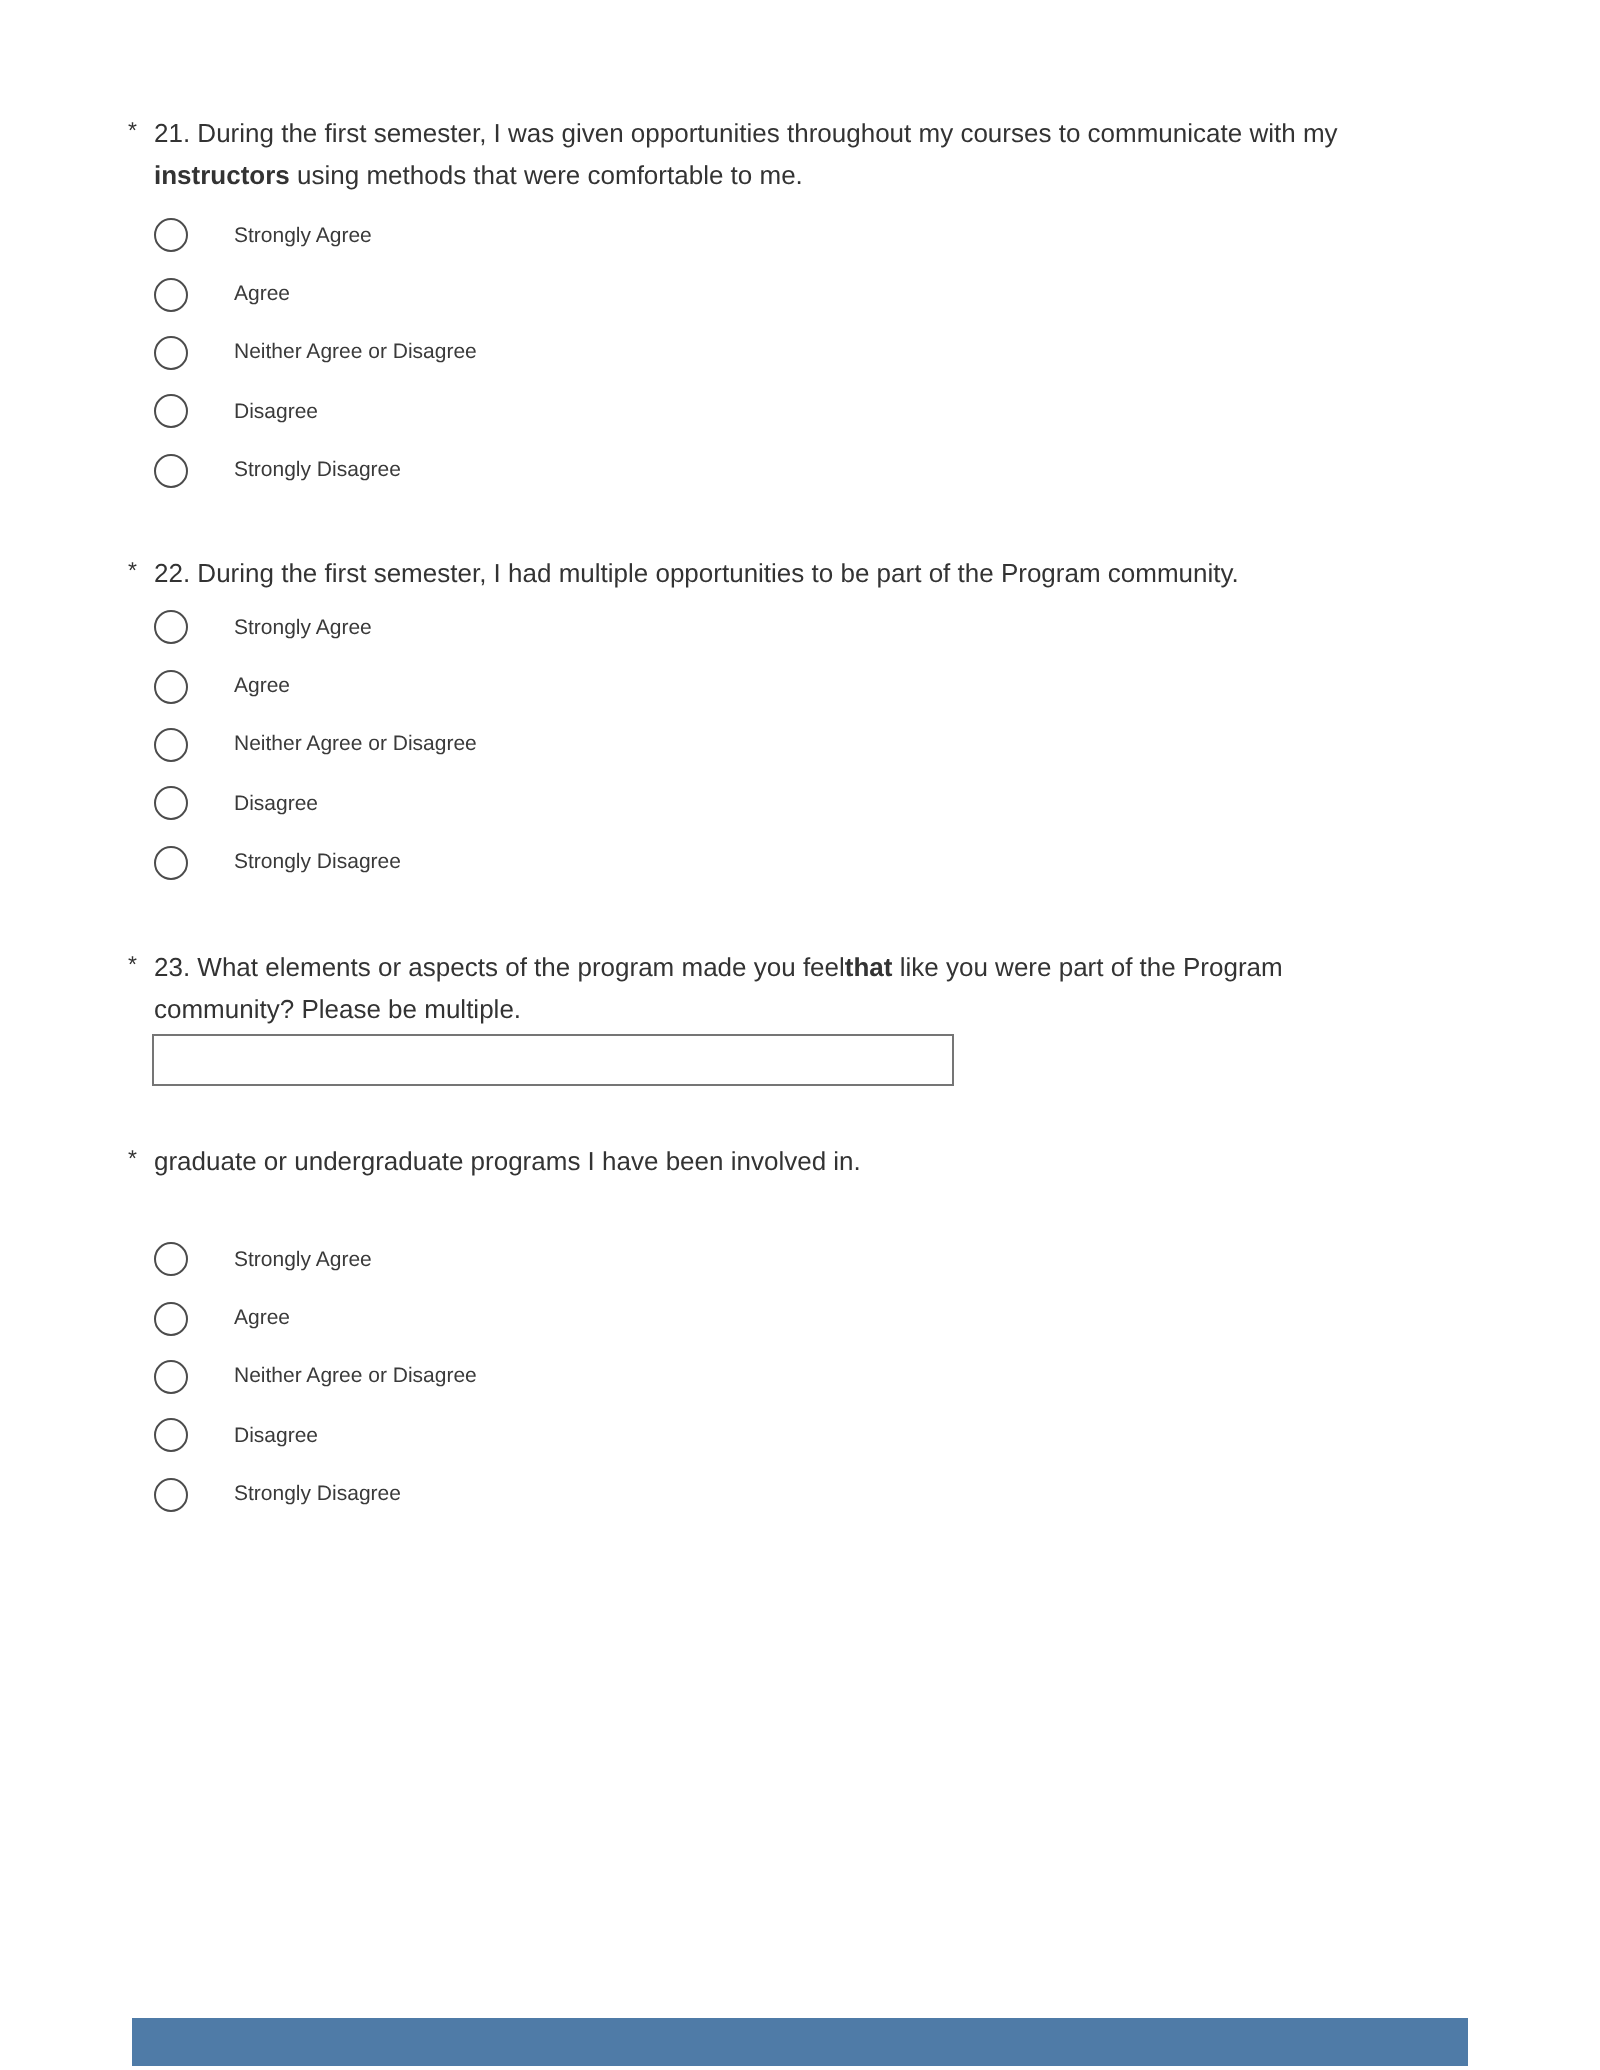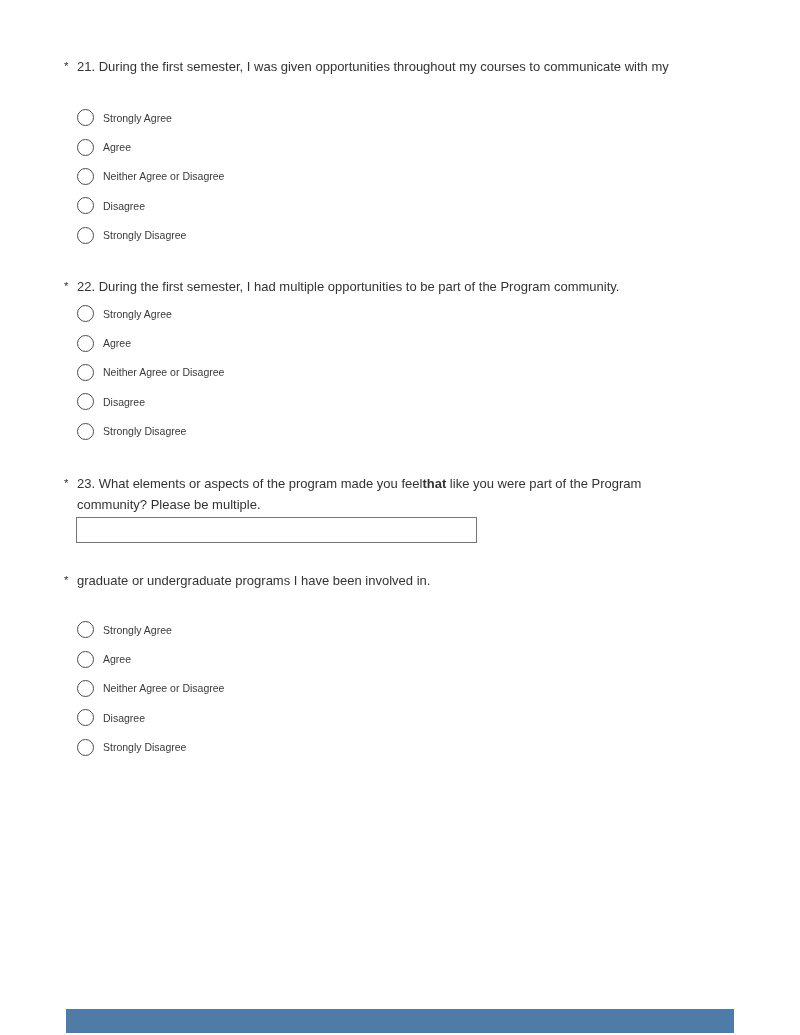--- a/index.html
+++ b/index.html
@@ -45,21 +45,21 @@
   .radio {
     width: 17px;
     height: 17px;
     box-sizing: border-box;
     border: 1.5px solid #4c4c4c;
     border-radius: 50%;
     background: #ffffff;
     flex: 0 0 auto;
   }
   .opt-text {
-    margin-left: 9px;
+    margin-left: 23px;
     font-size: 10.5px;
     color: #3a3a3a;
     white-space: nowrap;
   }
   .text-answer {
     position: absolute;
     left: 76px;
     top: 517px;
     width: 401px;
     height: 26px;
@@ -90,20 +90,21 @@
 </style>
 </head>
 <body>
 
 <div class="page">
 
   <div class="question" id="q21">
     <div class="q-text">
       <span class="mark">*</span>
       <p><span>21. During the first semester, I was given opportunities throughout my courses to communicate with my</span></p>
+      <p><strong>instructors</strong><span> using methods that were comfortable to me.</span></p>
     </div>
   </div>
   <div class="options" id="q21-options">
     <div class="option">
       <span class="radio"></span>
       <span class="opt-text">Strongly Agree</span>
     </div>
     <div class="option">
       <span class="radio"></span>
       <span class="opt-text">Agree</span>

